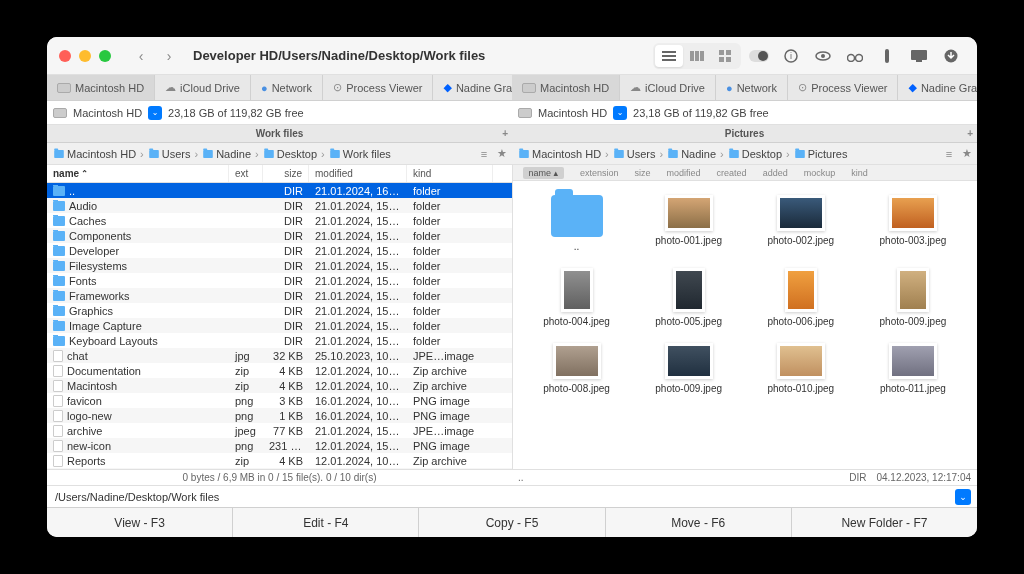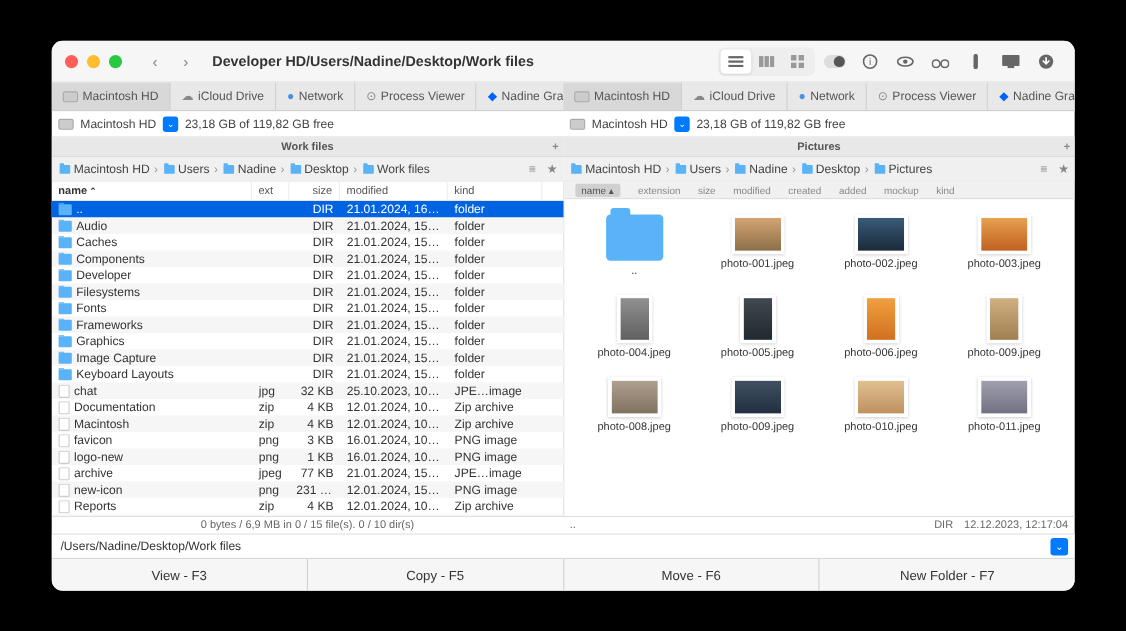--- a/index.html
+++ b/index.html
@@ -527,28 +527,29 @@
     </div>
   </div>
 
   <div class="status-row">
     <div class="status-section" style="justify-content:center">
       <span>0 bytes / 6,9 MB in 0 / 15 file(s). 0 / 10 dir(s)</span>
     </div>
     <div class="status-section right">
       <span style="margin-right:auto">..</span>
       <span>DIR</span>
-      <span>12.12.2023, 12:17:04</span>
+      <span>04.12.2023, 12:17:04</span>
     </div>
   </div>
 
   <div class="path-row">
     <input class="path-input" value="/Users/Nadine/Desktop/Work files" style="">
     <span class="path-btn">⌄</span>
   </div>
 
   <div class="footer" id="footer">
       <div class="foot-btn">View - F3</div>
+      <div class="foot-btn">Edit - F4</div>
       <div class="foot-btn">Copy - F5</div>
       <div class="foot-btn">Move - F6</div>
       <div class="foot-btn">New Folder - F7</div>
     </div>
 </div>
 
 </body></html>

